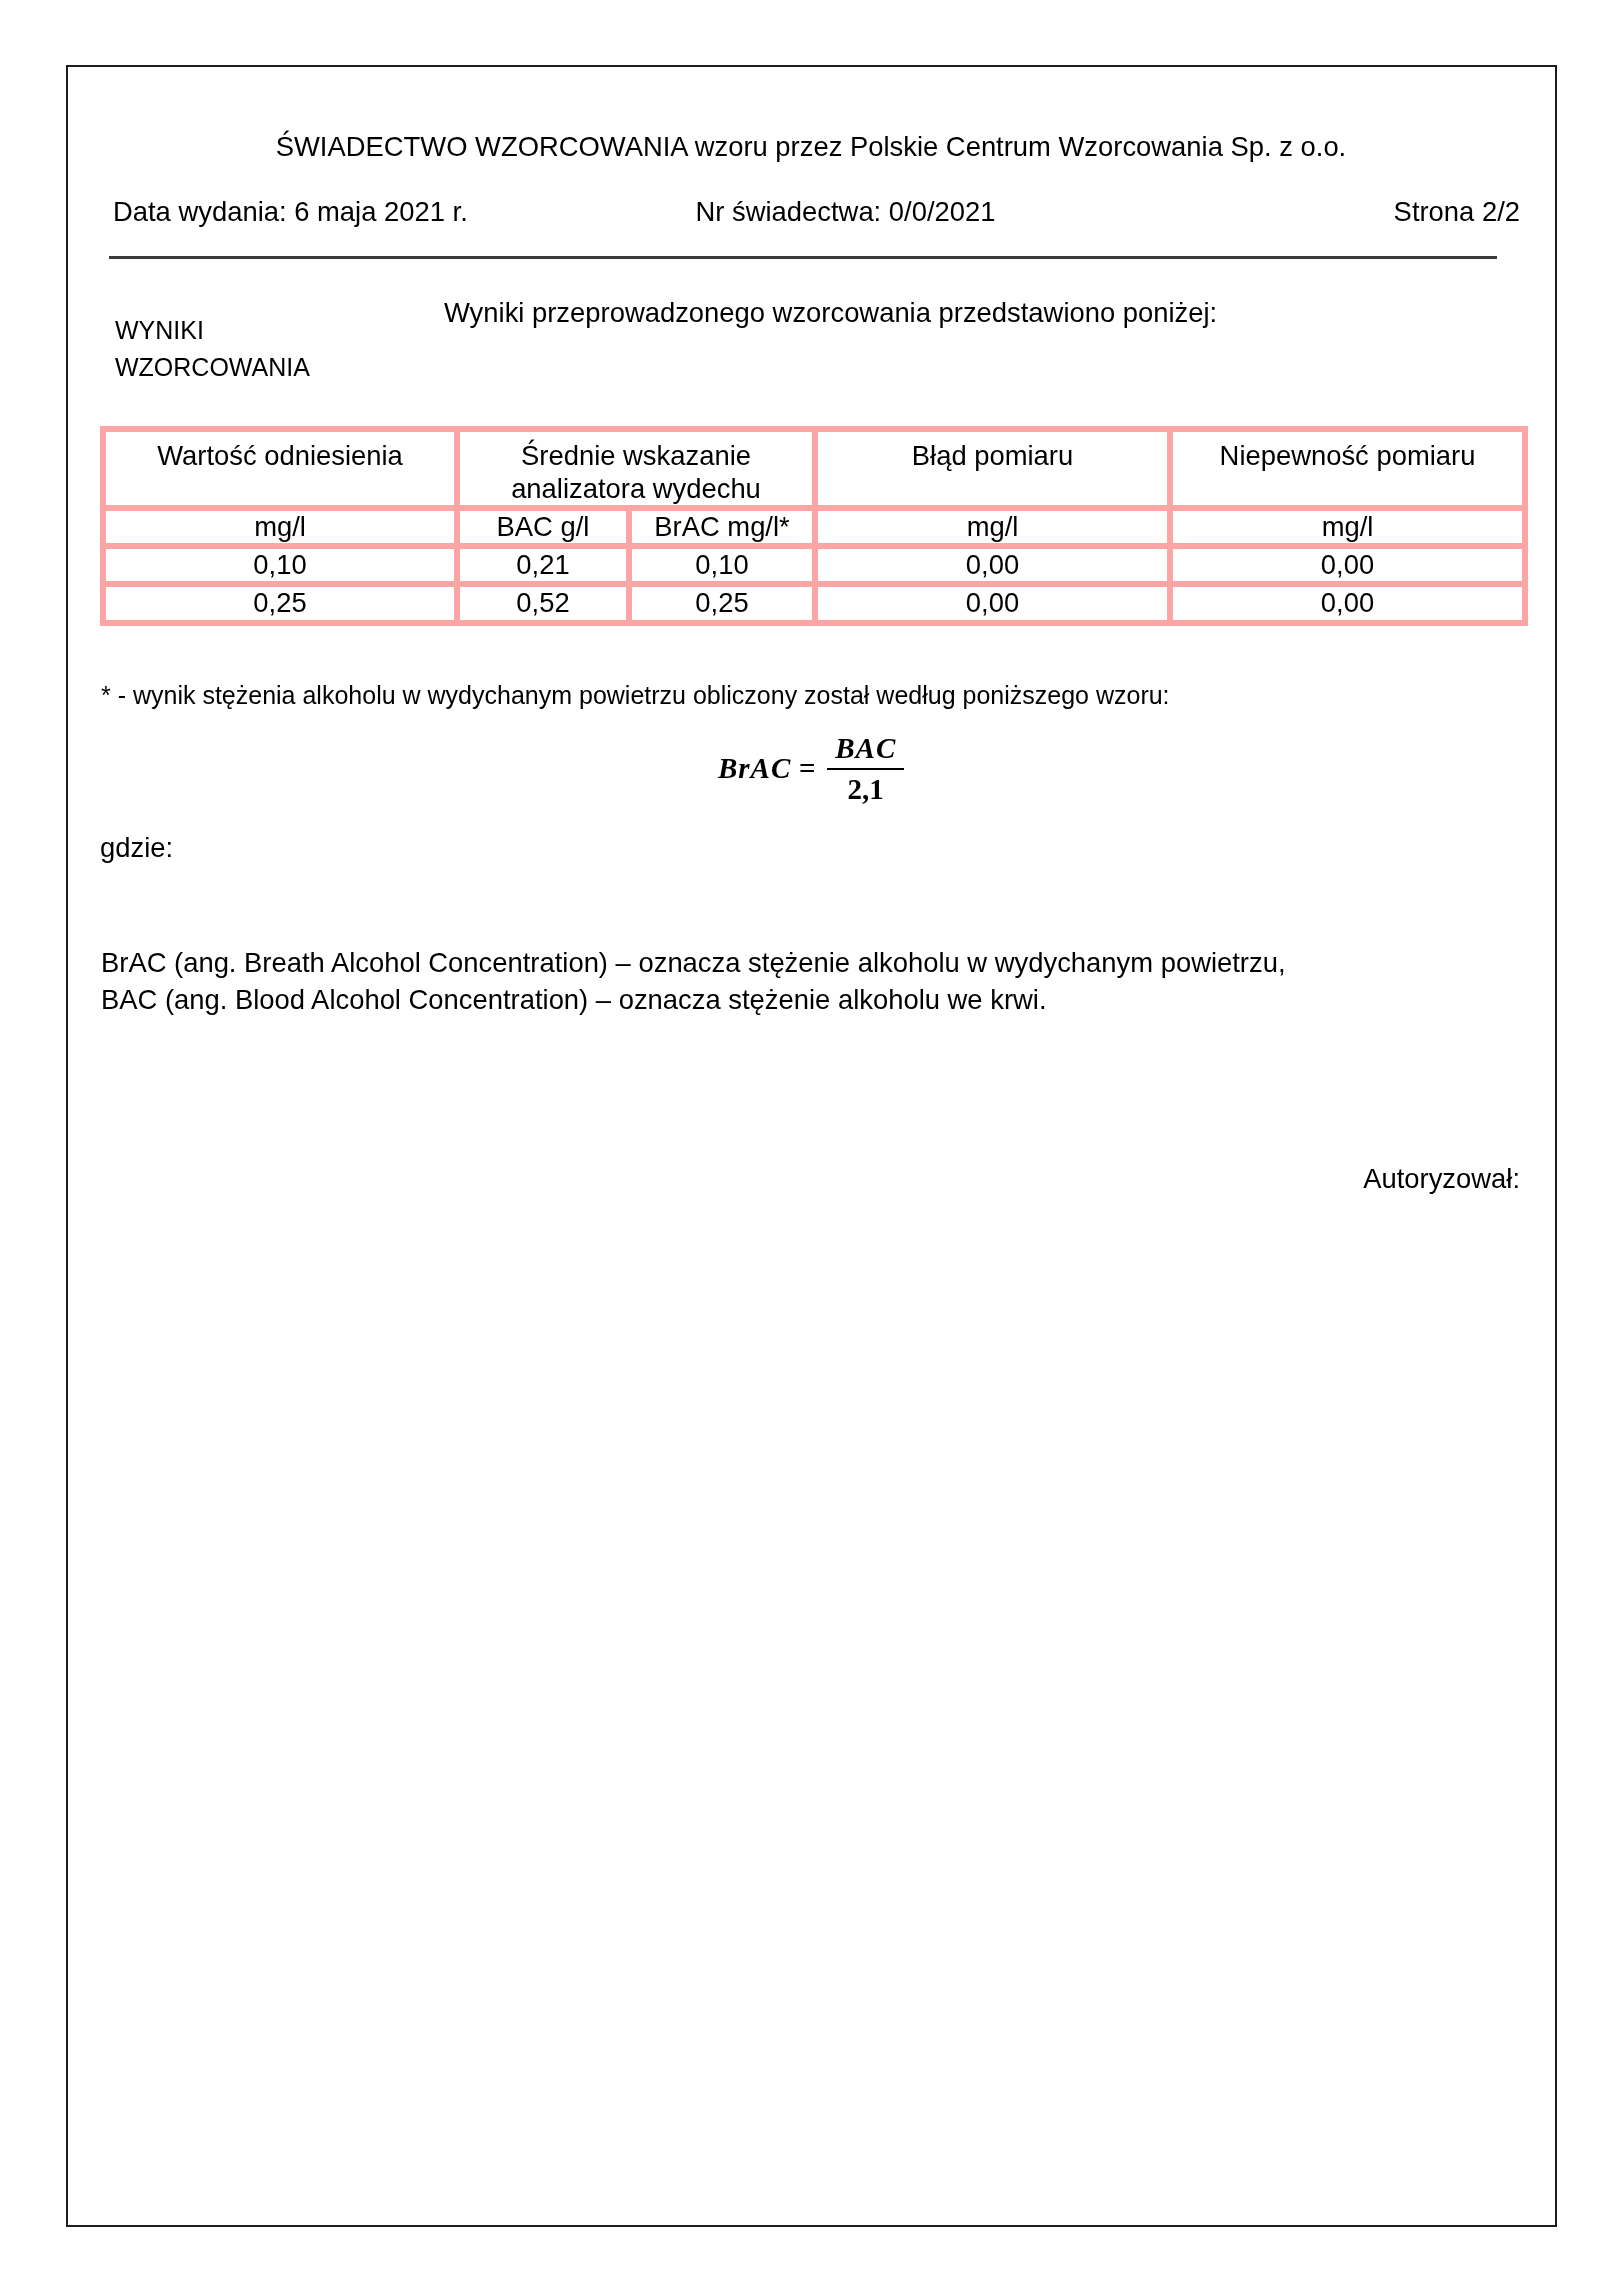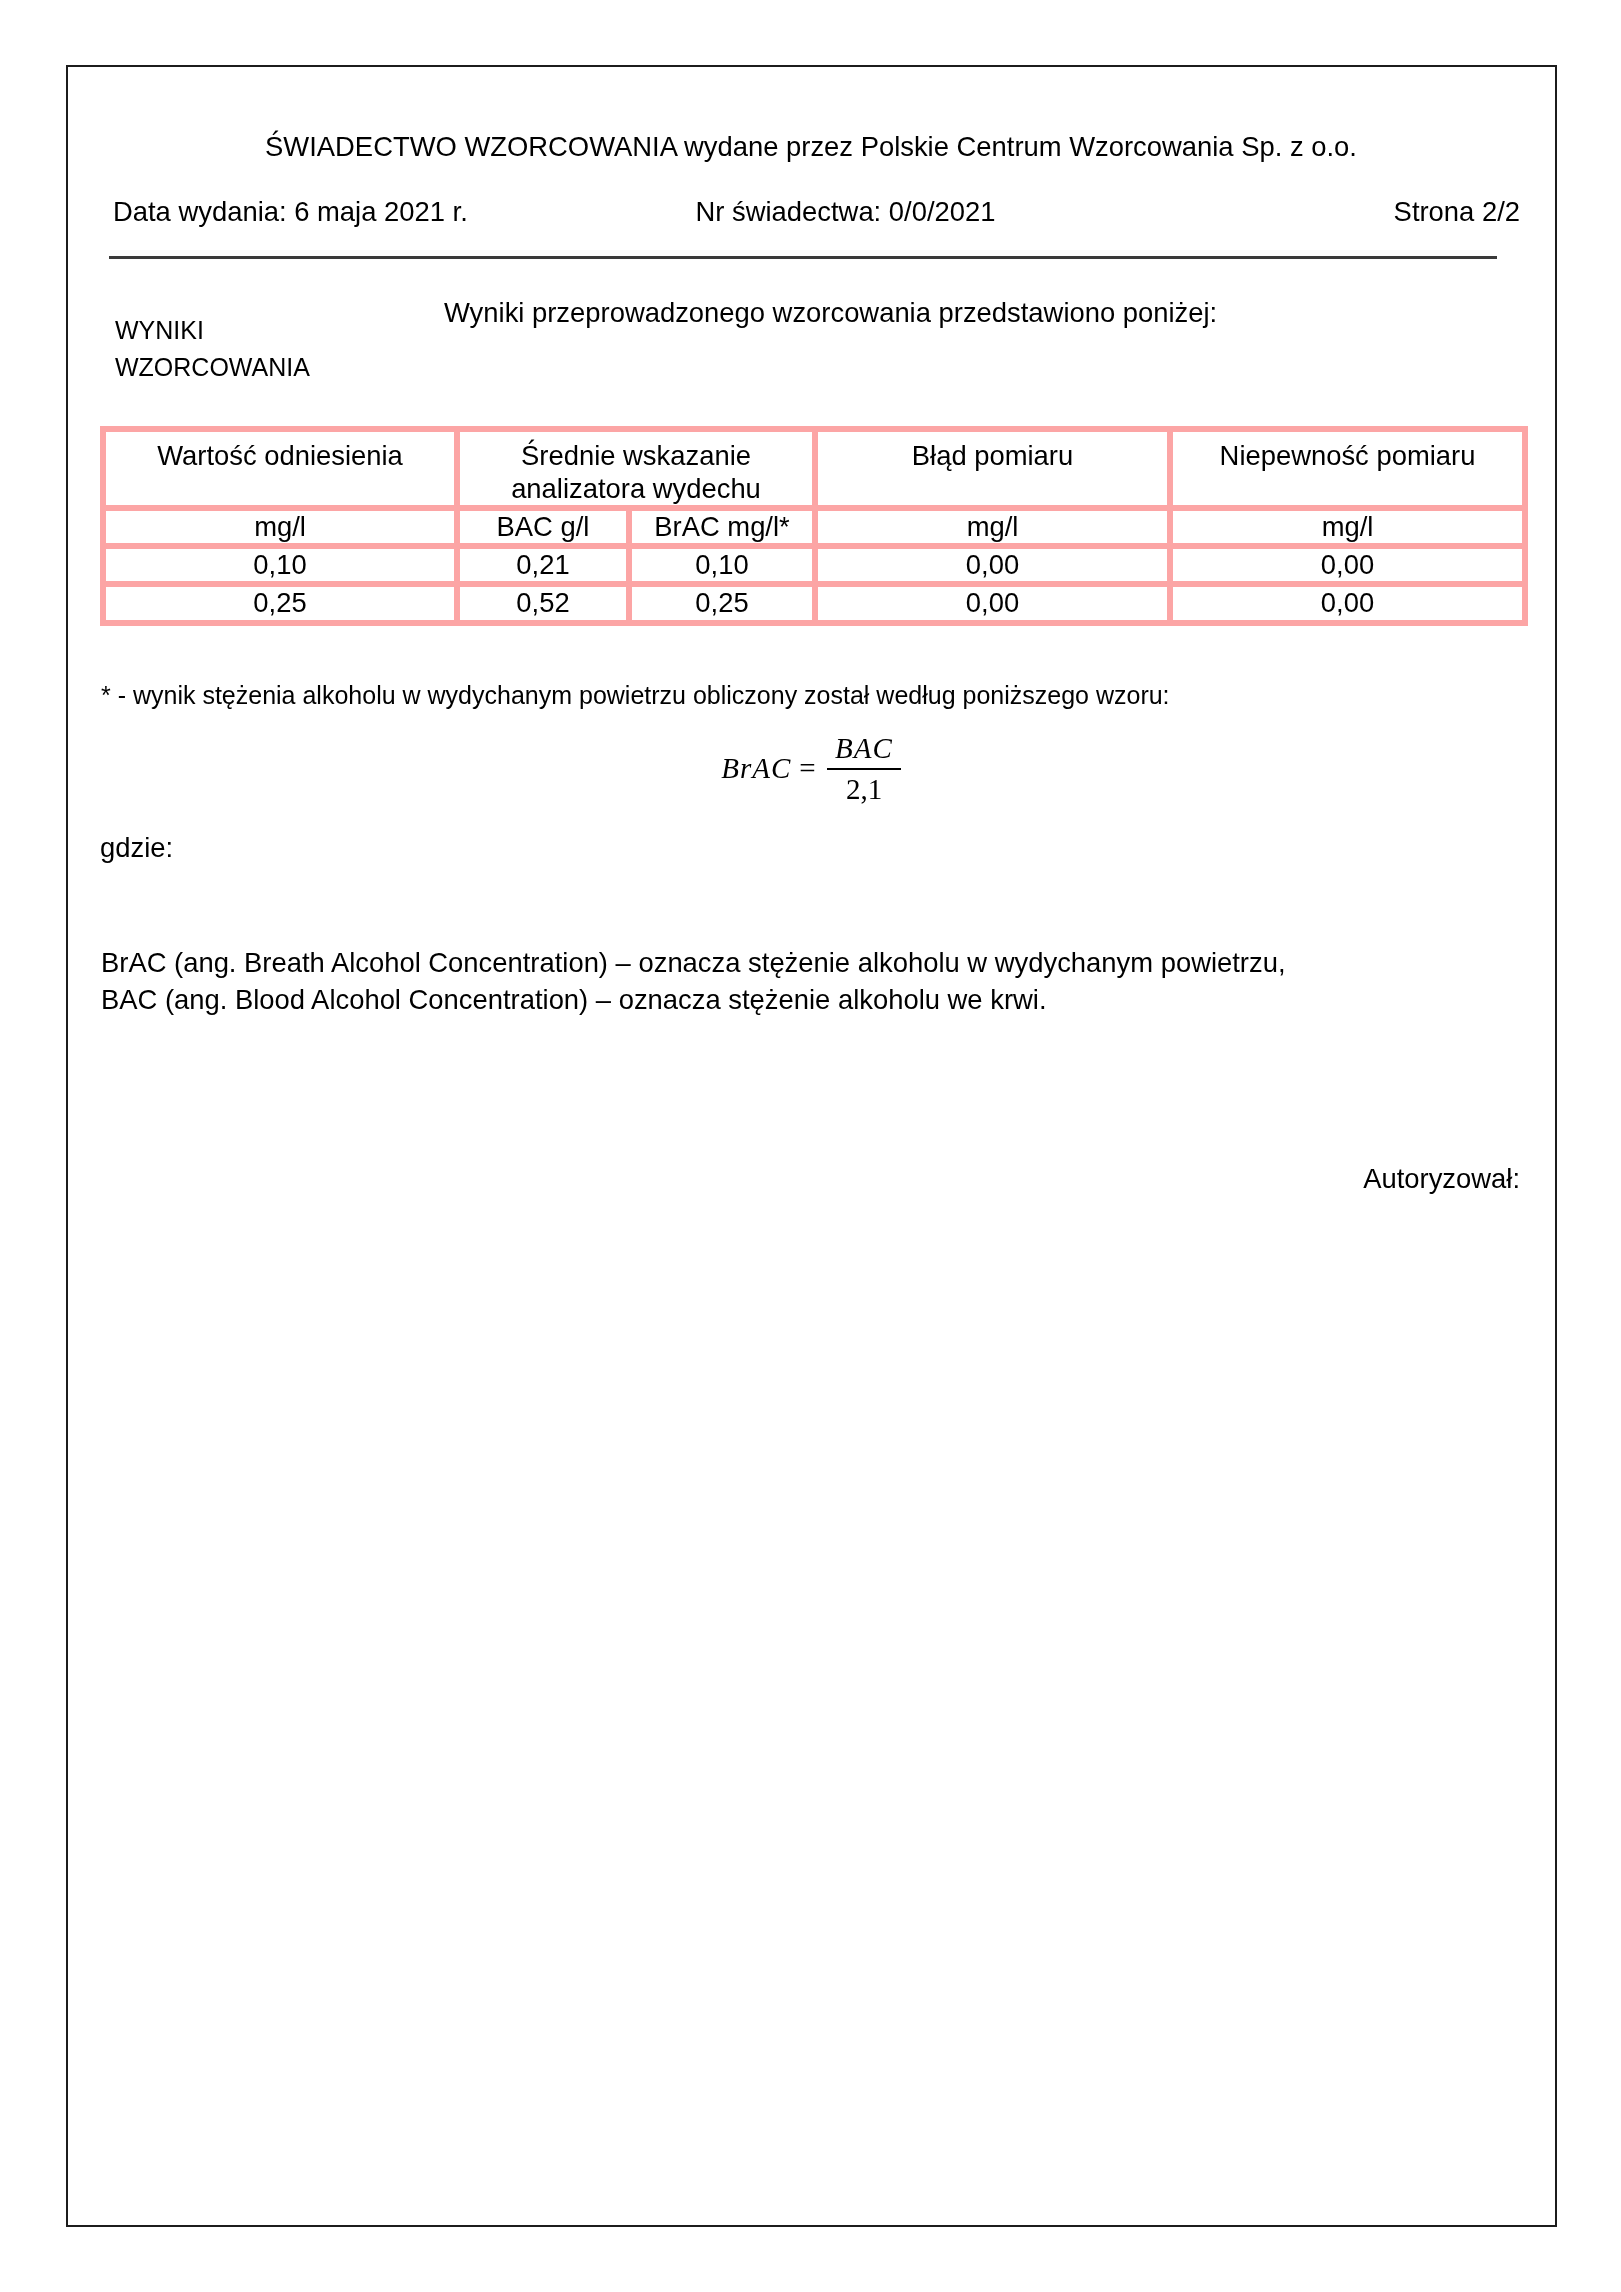--- a/index.html
+++ b/index.html
@@ -54,21 +54,21 @@
   tr.r-units td { height:38px; vertical-align:middle; }
   tr.r-data td  { height:38px; vertical-align:middle;border-radius:13px; }
   tr.r-data2 td { height:39px; vertical-align:middle; }
   .footnote {
     position:absolute; left:101px; top:676px;
     font-size:25px; line-height:39px;
   }
   .formula-wrap {
     position:absolute; left:66px; top:733px; width:1490px;
     display:flex; justify-content:center; align-items:center;
-    font-family:"Liberation Serif", serif; font-size:29px;
+    font-family:"Liberation Serif", serif; font-size:29px;font-weight:bold;
   }
   .f-var { font-style:italic; letter-spacing:1px; }
   .f-eq  { margin:0 11.8px 0 7.8px; }
   .frac  { display:inline-flex; flex-direction:column; align-items:center; }
   .f-num { padding:0 7.8px 3.9px; border-bottom:2px solid #000000; line-height:31px; }
   .f-den { padding-top:3.9px; line-height:31px; }
   .gdzie {
     position:absolute; left:100px; top:828px;
     font-size:27.4px; line-height:39px;
   }
@@ -81,21 +81,21 @@
     text-align:right; font-size:27.4px; line-height:39px;
   }
 </style>
 </head>
 <body>
 
 <div>
 
   <div class="page-border"></div>
 
-  <div class="title">ŚWIADECTWO WZORCOWANIA wydane przez Polskie Centrum Wzorcowania Sp. z o.o.</div>
+  <div class="title">ŚWIADECTWO WZORCOWANIA wzoru przez Polskie Centrum Wzorcowania Sp. z o.o.</div>
 
   <div class="meta-row">
     <span class="meta-left">Data wydania: 6 maja 2021 r.</span>
     <span class="meta-center">Nr świadectwa: 0/0/2021</span>
     <span class="meta-right">Strona 2/2</span>
   </div>
 
   <div class="divider"></div>
 
   <div class="results-heading">

